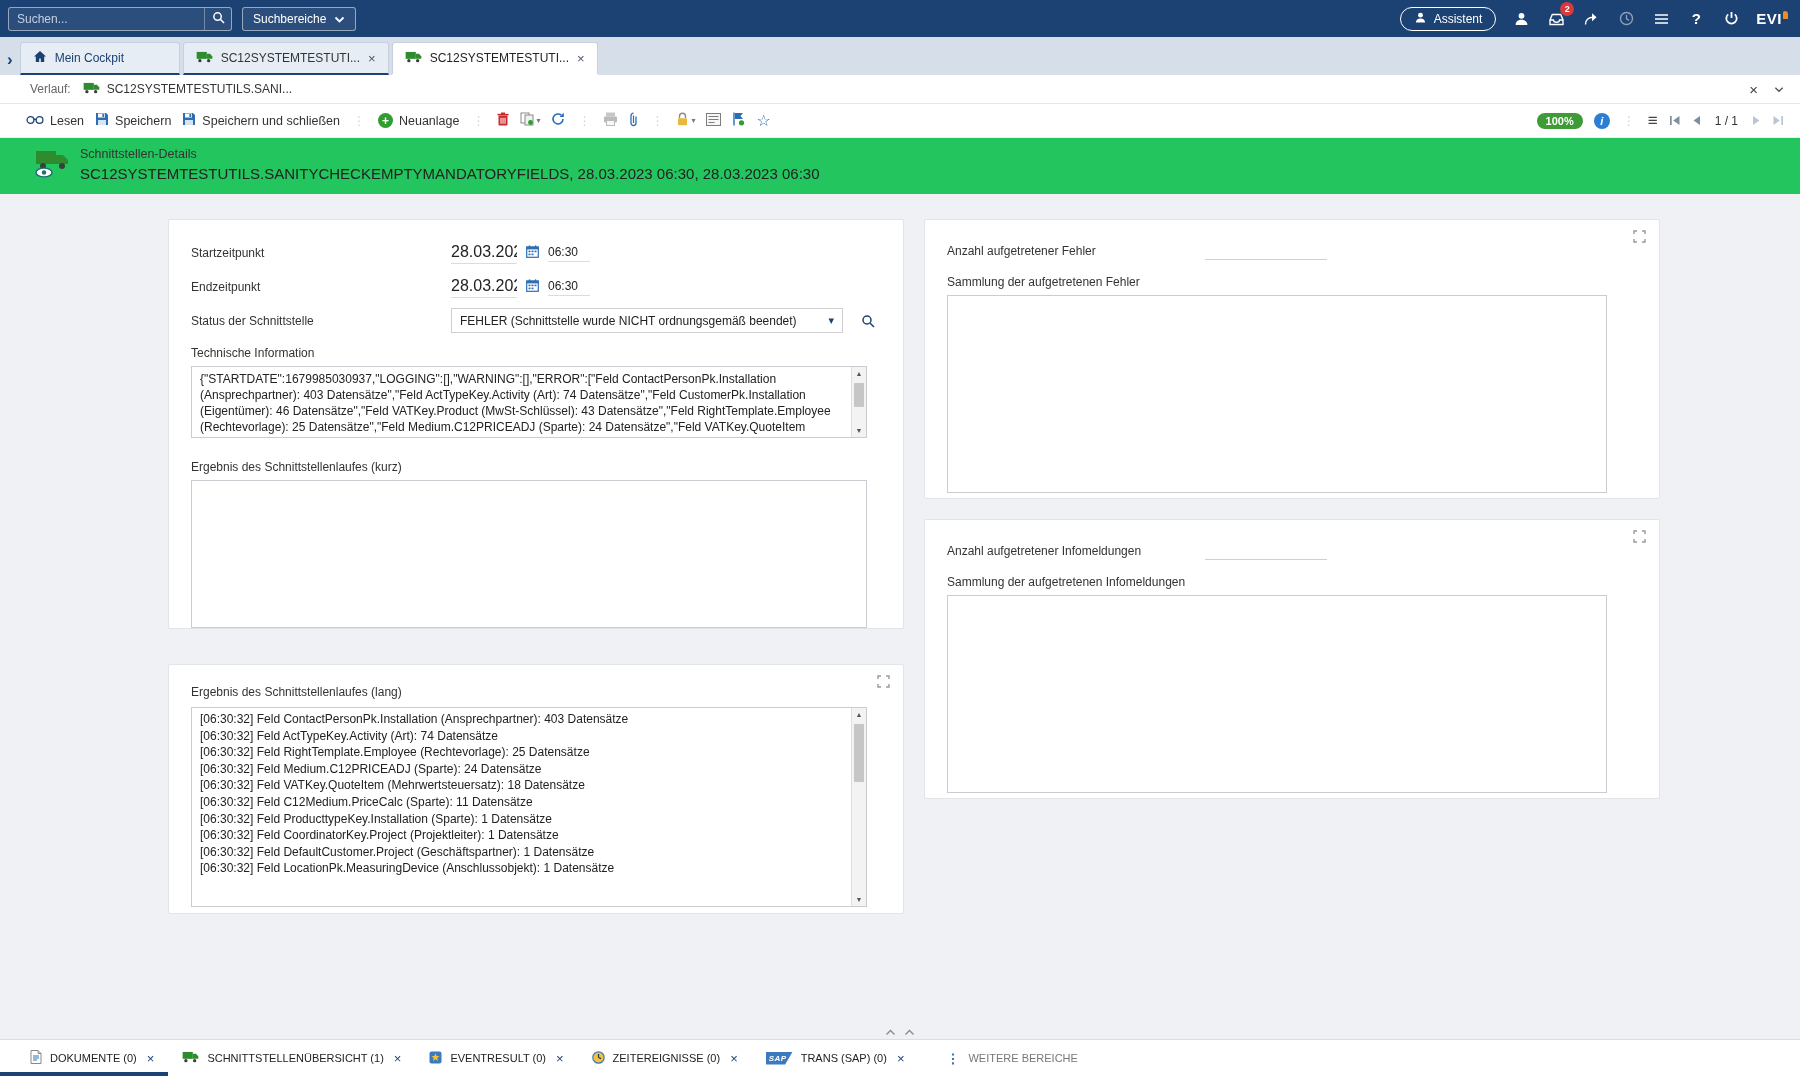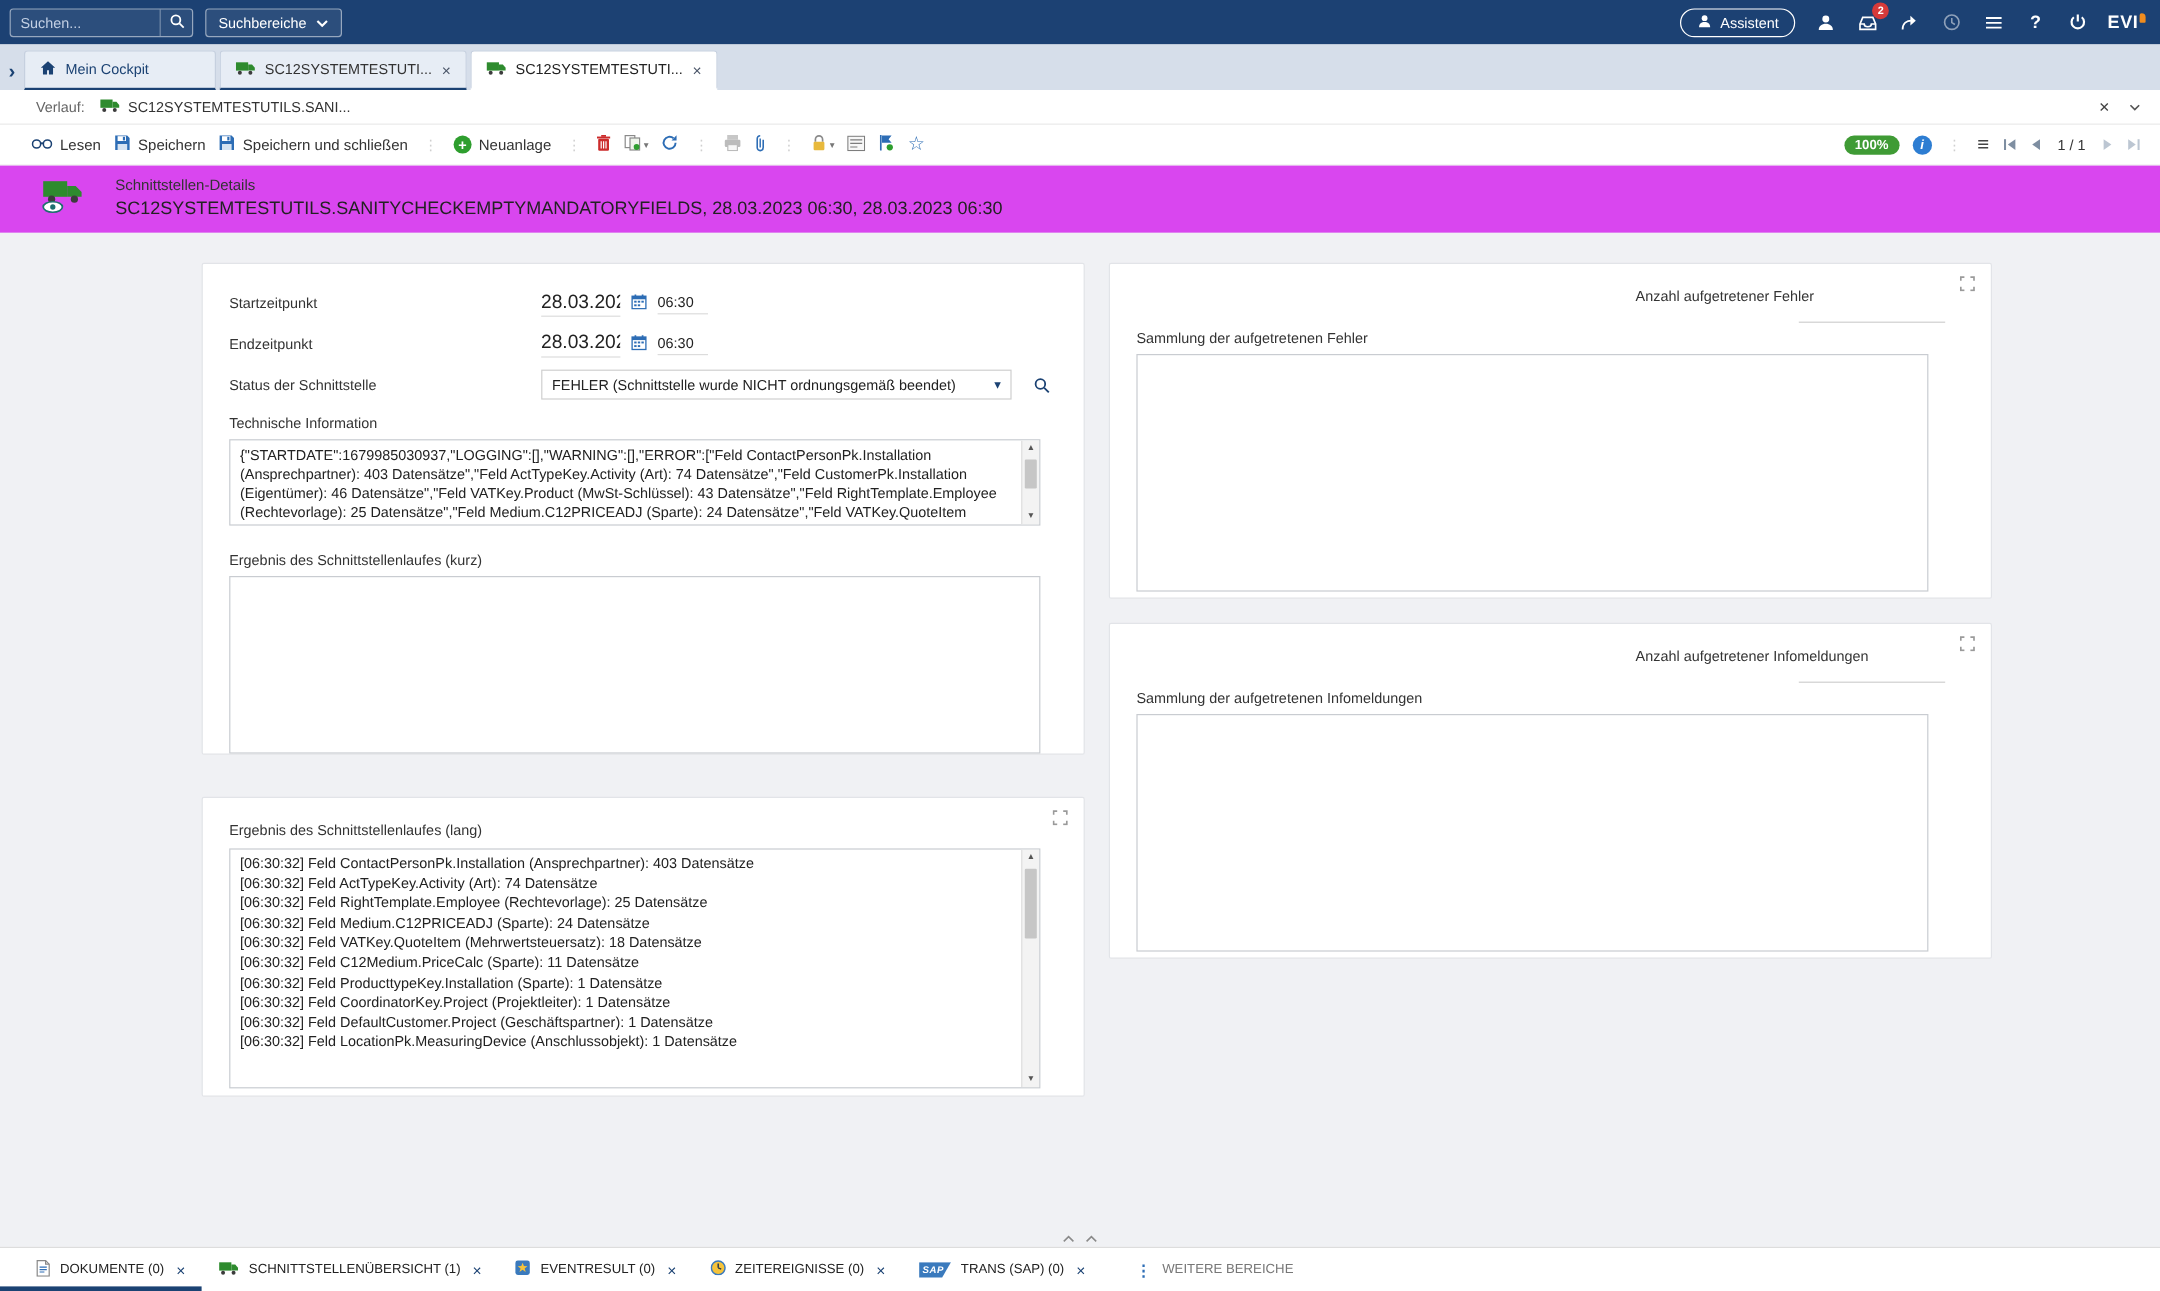--- a/index.html
+++ b/index.html
@@ -2,21 +2,21 @@
 <html><head>
 <meta charset="utf-8">
 <style>
   * { margin:0; padding:0; box-sizing:border-box; }
   html,body { width:1800px; height:1076px; }
   body { font-family:"Liberation Sans",sans-serif; font-size:12px; color:#333; background:#f0f1f4; overflow:hidden; }
   .app { display:flex; flex-direction:column; height:100%; }
 
   
   .topbar { height:37px; background:#1c4173; display:flex; align-items:center; padding:0 12px 0 8px; gap:10px; flex:0 0 auto; }
-  .search-box { display:flex; align-items:center; width:153px; height:24px; background:rgba(255,255,255,.07); border:1px solid rgba(255,255,255,.5); border-radius:3px; }
+  .search-box { display:flex; align-items:center; width:224px; height:24px; background:rgba(255,255,255,.07); border:1px solid rgba(255,255,255,.5); border-radius:3px; }
   .search-box input { flex:1; min-width:0; background:transparent; border:none; outline:none; color:#fff; font-size:12px; padding:0 8px; font-family:inherit; }
   .search-box input::placeholder { color:#c3d0e4; }
   .search-btn { width:27px; height:100%; border-left:1px solid rgba(255,255,255,.35); display:flex; align-items:center; justify-content:center; cursor:pointer; }
   .scope-btn { height:24px; display:flex; align-items:center; gap:8px; color:#fff; background:rgba(255,255,255,.07); border:1px solid rgba(255,255,255,.5); border-radius:3px; padding:0 10px; font-size:12px; cursor:pointer; }
   .topbar-right { margin-left:auto; display:flex; align-items:center; gap:15px; }
   .assistant-pill { display:flex; align-items:center; gap:7px; border:1px solid #fff; border-radius:13px; color:#fff; padding:3px 13px; font-size:12px; background:transparent; cursor:pointer; }
   .tb-icon { position:relative; display:flex; align-items:center; justify-content:center; width:20px; height:20px; cursor:pointer; color:#fff; }
   .tb-icon.dim { opacity:.5; }
   .badge { position:absolute; top:-7px; right:-8px; background:#d63a3a; color:#fff; border-radius:8px; font-size:9px; min-width:14px; height:14px; line-height:14px; text-align:center; padding:0 2px; font-weight:bold; }
   .help-q { color:#fff; font-size:15px; font-weight:bold; }
@@ -48,21 +48,21 @@
   .plus-ico { width:15px; height:15px; border-radius:50%; background:#2e9e2e; color:#fff; display:flex; align-items:center; justify-content:center; font-size:12px; font-weight:bold; line-height:1; }
   .star-ico { color:#2d6db5; font-size:16px; line-height:1; cursor:pointer; }
   .toolbar-right { margin-left:auto; display:flex; align-items:center; gap:11px;padding-left:41px; }
   .zoom-pill { background:#3f9b35; color:#fff; font-weight:bold; font-size:11px; border-radius:10px; padding:2px 9px; }
   .info-circle { width:16px; height:16px; border-radius:50%; background:#2d7dd2; color:#fff; font-size:11px; font-style:italic; font-weight:bold; display:flex; align-items:center; justify-content:center; cursor:pointer; }
   .burger { color:#444; font-size:17px; font-weight:bold; cursor:pointer; }
   .nav-ico { display:flex; cursor:pointer; }
   .page-ind { font-size:12px; color:#333; margin:0 3px; }
 
   
-  .doc-header { background:#d946ef; padding:9px 30px 12px 34px; display:flex; gap:24px; flex:0 0 auto; }
+  .doc-header { background:#22c55e; padding:9px 30px 12px 34px; display:flex; gap:8px; flex:0 0 auto; }
   .doc-type { font-size:12.5px; color:#333; margin-bottom:4px; }
   .doc-title { font-size:15px; color:#222; }
 
   
   .content { flex:1; background:#f0f1f4; padding:15px 140px 0 168px; display:flex; gap:20px; overflow:hidden; }
   .col { flex:1; display:flex; flex-direction:column; min-width:0; }
   .card { background:#fff; border:1px solid #e2e4e8; border-radius:2px; position:relative; }
   .card-pad { padding:20px 38px 0 22px;margin-top:10px; }
   .expand-btn { position:absolute; top:10px; right:13px; cursor:pointer; display:flex; }
 
@@ -81,21 +81,21 @@
   .tech-box { width:676px; height:72px; margin-top:6px; }
   .tech-text { padding:4px 22px 4px 8px; line-height:16px; font-size:12px; color:#222; word-break:break-word; }
   .short-box { width:676px; height:148px; margin-top:6px; }
   .long-box { width:676px; height:200px; margin-top:8px; }
   .log-lines { padding:3px 22px 3px 8px; }
   .log-line { line-height:16.6px; font-size:12px; color:#222; white-space:nowrap; overflow:hidden; }
 
   .vscroll { position:absolute; top:0; right:0; bottom:0; width:15px; background:#f3f3f3; border-left:1px solid #dedede; display:flex; flex-direction:column; justify-content:space-between; align-items:center; font-size:7px; color:#555; padding:3px 0; cursor:pointer; }
   .sb-thumb { position:absolute; left:2px; width:10px; background:#c6c6c6; border-radius:1px; }
 
-  .count-row { display:flex; align-items:flex-end; height:22px;flex-direction:column; }
+  .count-row { display:flex; align-items:center; height:22px; }
   .count-row > label { width:258px; flex:0 0 auto; color:#333; }
   .count-input { width:122px; border:none; border-bottom:1px solid #cfcfcf; height:18px; font-family:inherit; font-size:12px; background:transparent; outline:none; }
   .big-box { height:198px; margin:6px 14px 0 0; border:1px solid #c9ccd1; background:#fff; }
 
   
   .handles { flex:0 0 14px; background:#f0f1f4; display:flex; align-items:center; justify-content:center; gap:8px; }
   .chev-up { display:flex; cursor:pointer; }
 
   
   .bottom-tabs { height:37px; background:#fff; border-top:1px solid #ddd; display:flex; align-items:stretch; padding-left:16px; flex:0 0 auto; }

